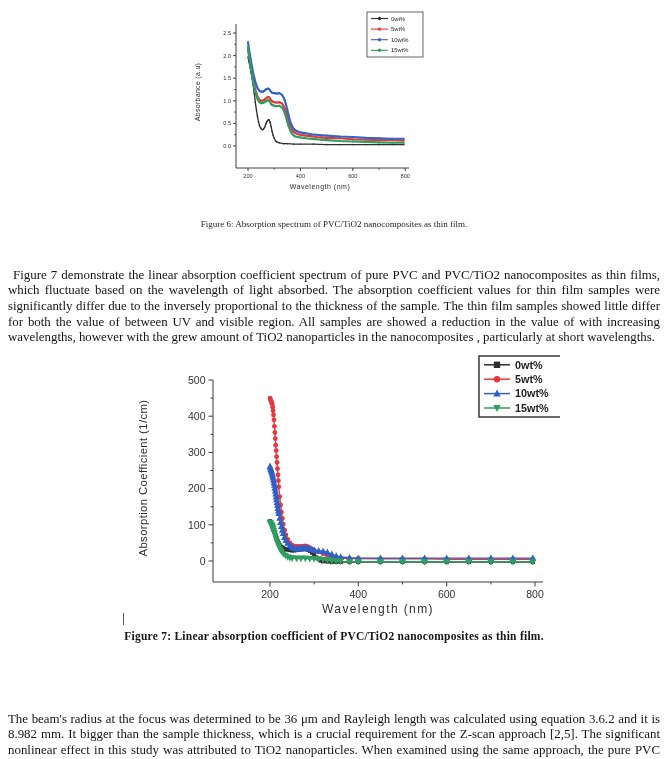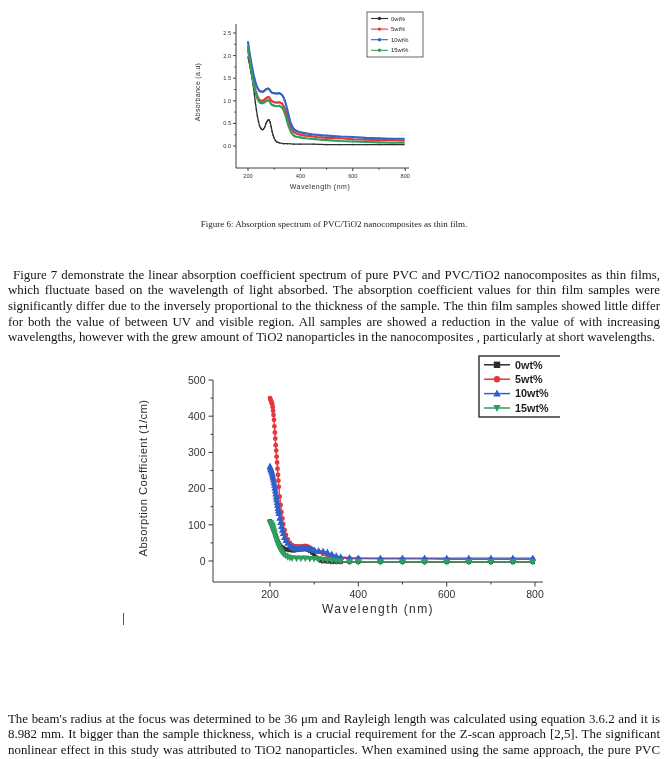--- a/index.html
+++ b/index.html
@@ -551,16 +551,17 @@
           <polygon points="367.0,39.6 363.3,46.6 370.7,46.6" fill="#2f5fc8"></polygon>
           <text x="385" y="47.488" font-size="10.8" font-weight="600" fill="#1f1f1f">10wt%</text>
           <line x1="354" y1="58.00000000000001" x2="380" y2="58.00000000000001" stroke="#2f9e5f" stroke-width="1.5"></line>
           <polygon points="367.0,62.0 363.3,55.0 370.7,55.0" fill="#2f9e5f"></polygon>
           <text x="385" y="61.888000000000005" font-size="10.8" font-weight="600" fill="#1f1f1f">15wt%</text>
         </g>
       </svg></div>
 
   <span id="cursor">|</span>
 
+  <div class="caption" id="caption7">Figure 7: Linear absorption coefficient of PVC/TiO2 nanocomposites as thin film.</div>
 
   <p class="para" id="para2">The beam's radius at the focus was determined to be 36 μm and Rayleigh length was calculated using equation 3.6.2 and it is 8.982 mm. It bigger than the sample thickness, which is a crucial requirement for the Z-scan approach [2,5]. The significant nonlinear effect in this study was attributed to TiO2 nanoparticles. When examined using the same approach, the pure PVC displayed a barely nonlinear optical response at 532 nm.</p>
 
 </div>
 
 </body></html>

